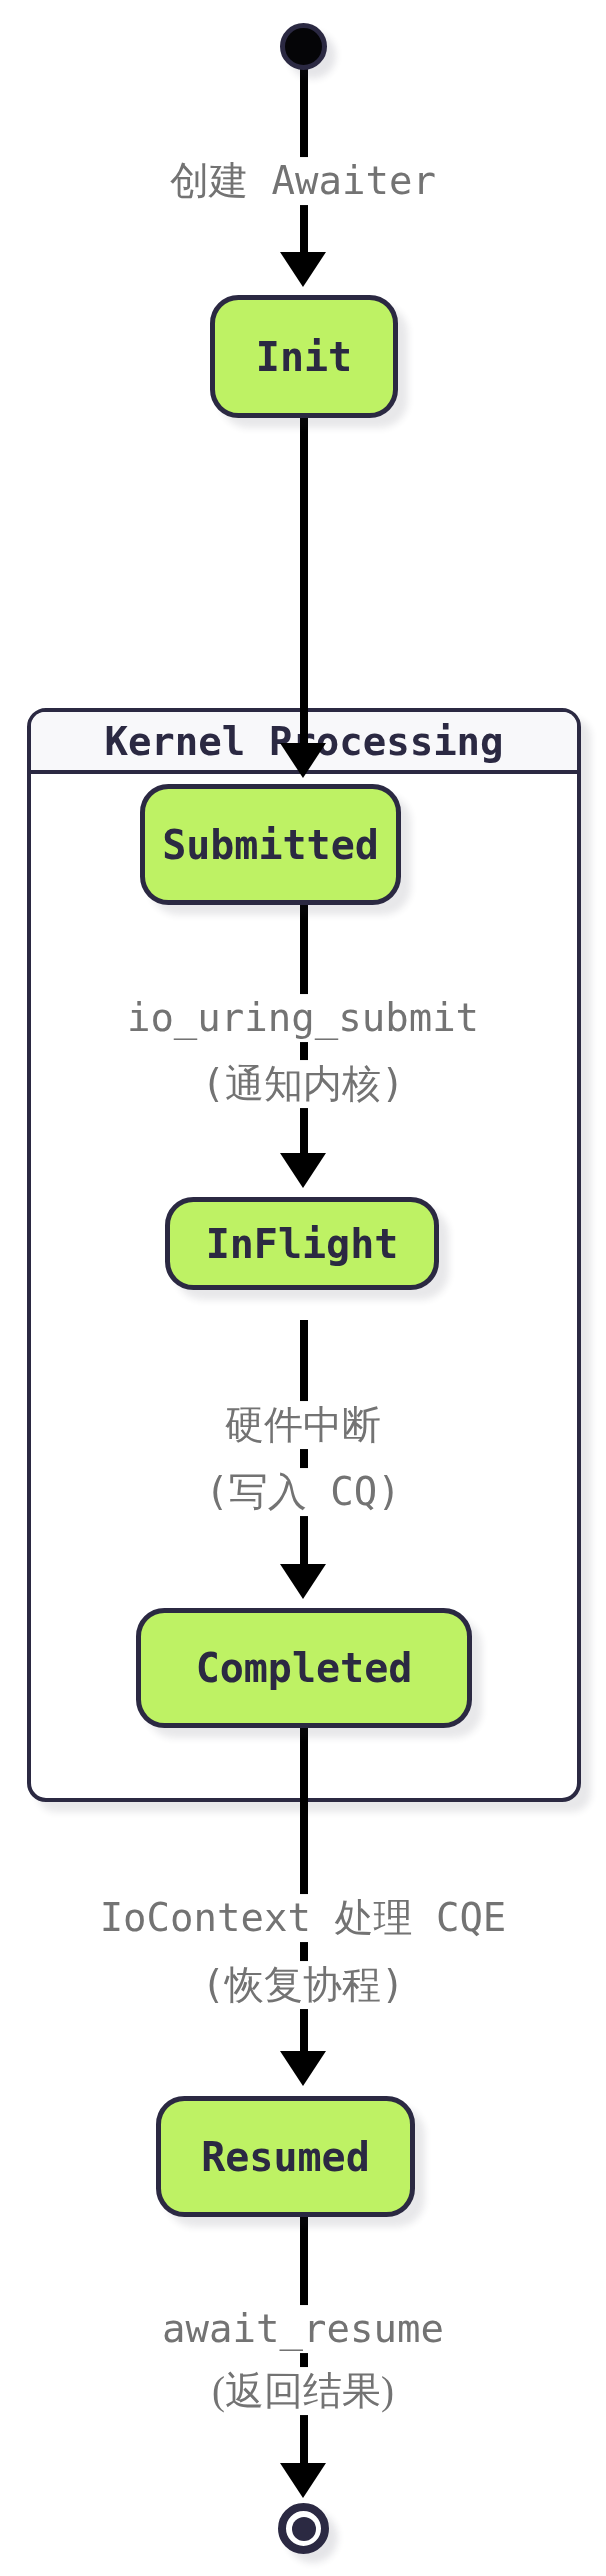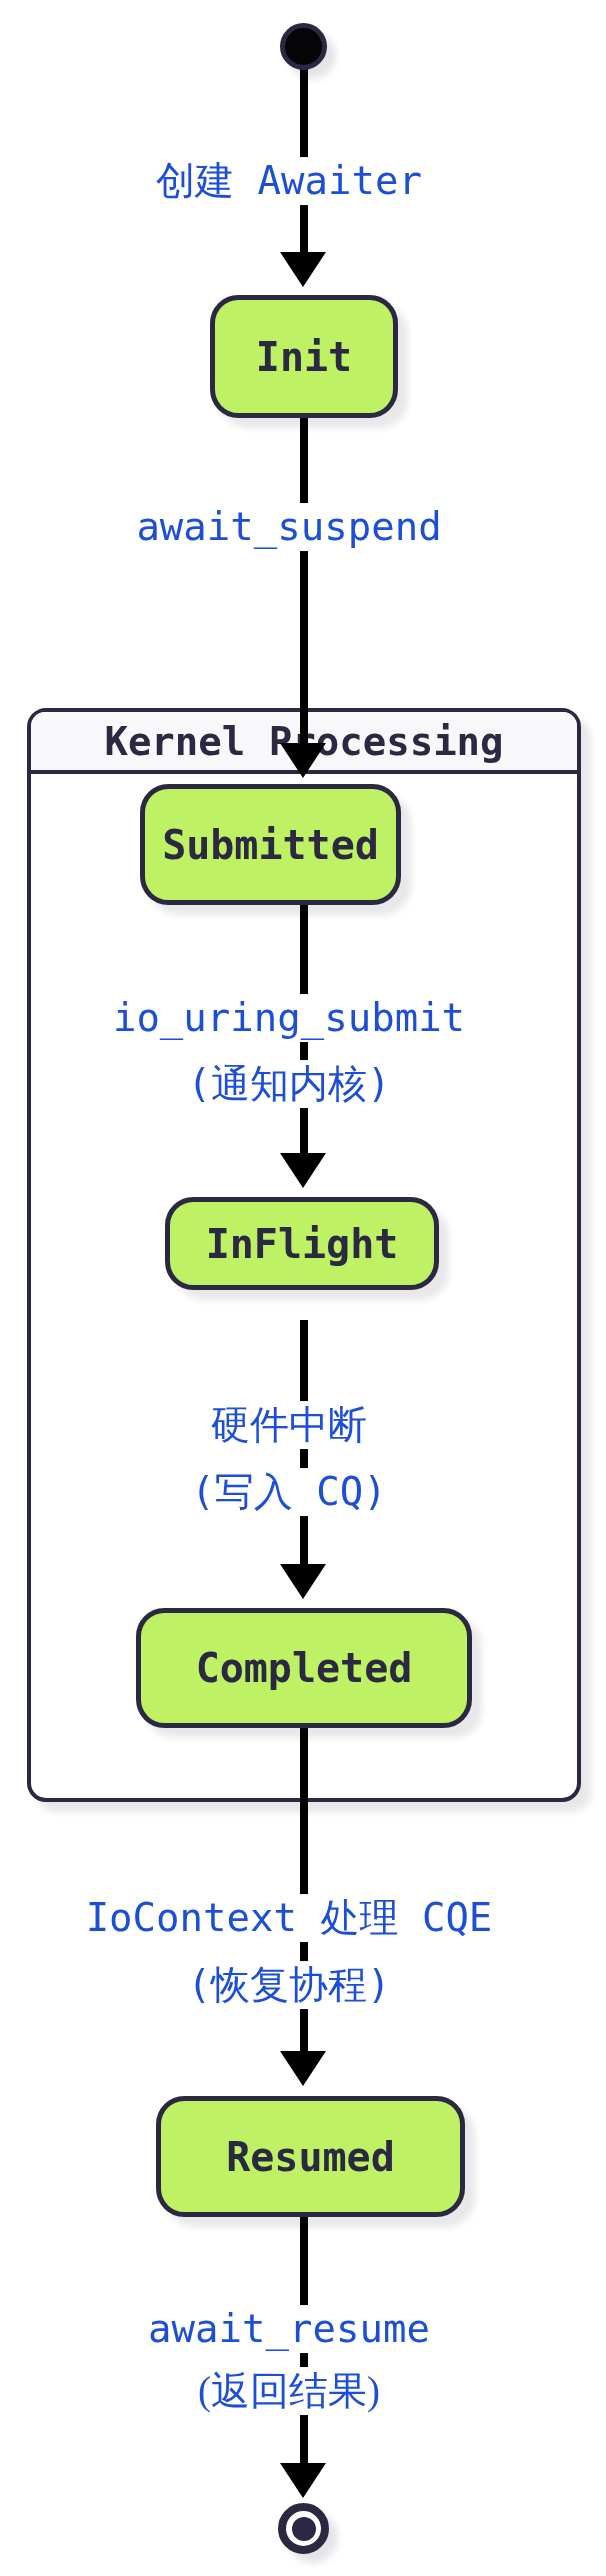--- a/index.html
+++ b/index.html
@@ -13,22 +13,22 @@
         border-left:23.4px solid transparent;border-right:23.4px solid transparent;
         border-top:35px solid #000000;}
   .e1s{top:69px;height:185px;}  .e1h{top:252px;}
   .e2s{top:418px;height:327px;}  .e2h{top:743px;}
   .e3s{top:905px;height:249px;} .e3h{top:1153px;}
   .e4s{top:1320px;height:245px;} .e4h{top:1564px;}
   .e5s{top:1728px;height:324px;} .e5h{top:2051px;}
   .e6s{top:2217px;height:247px;} .e6h{top:2463px;}
   
   .elabel{
-    position:absolute;left:289px;transform:translate(-50%,-50%);
-    background:#ffffff;color:#1d4ed8;font-size:39px;line-height:1.1;
+    position:absolute;left:303px;transform:translate(-50%,-50%);
+    background:#ffffff;color:#737373;font-size:39px;line-height:1.1;
     white-space:nowrap;padding:2.5px 8.9px;z-index:4;text-align:center;
   }
   .l1 {top:181px;}
   .l2a{top:527px;}  .l2b{top:596px;}
   .l3a{top:1018px;} .l3b{top:1084px;}
   .l4a{top:1425px;} .l4b{top:1492px;}
   .l5a{top:1918px;} .l5b{top:1985px;}
   .l6a{top:2329px;} .l6b{top:2391px;font-family:Liberation Serif, serif;}
   
   .start-node{
@@ -48,21 +48,21 @@
     position:absolute;box-sizing:border-box;z-index:6;
     background:#bef264;border:5.7px solid #2b2942;border-radius:28.4px;
     display:flex;align-items:center;justify-content:center;
     box-shadow:10px 10px 7.6px rgba(44,42,67,0.11);
   }
   .state span{color:#2b2942;font-weight:bold;font-size:40px;white-space:nowrap;}
   .s-init     {left:210px;top:295px; width:188px;height:123px;}
   .s-submitted{left:140px;top:784px;width:261px;height:121px;}
   .s-inflight {left:165px;top:1197px;width:274px;height:93px;}
   .s-completed{left:136px;top:1608px;width:336px;height:120px;}
-  .s-resumed  {left:156px;top:2096px;width:309px;height:121px;}
+  .s-resumed  {left:156px;top:2096px;width:259px;height:121px;}
   
   .frame{
     position:absolute;left:27px;top:708px;width:554px;height:1094px;box-sizing:border-box;
     background:#ffffff;border:4.4px solid #2b2942;border-radius:19px;z-index:1;
     box-shadow:10px 10px 7.6px rgba(44,42,67,0.11);
   }
   .frame-band{
     box-sizing:border-box;width:100%;height:62px;background:#f8f8fa;
     border-bottom:4.4px solid #2b2942;border-radius:14px 14px 0 0;
     display:flex;align-items:center;justify-content:center;
@@ -83,21 +83,20 @@
   <div class="start-node"></div>
 
   <div class="shaft e1s"></div>
   <div class="shaft e2s"></div>
   <div class="shaft e3s"></div>
   <div class="shaft e4s"></div>
   <div class="shaft e5s"></div>
   <div class="shaft e6s"></div>
 
   <div class="elabel l1">创建 Awaiter</div>
-  <div class="elabel l2a">await_suspend</div>
   <div class="elabel l3a">io_uring_submit</div>
   <div class="elabel l3b">(通知内核)</div>
   <div class="elabel l4a">硬件中断</div>
   <div class="elabel l4b">(写入 CQ)</div>
   <div class="elabel l5a">IoContext 处理 CQE</div>
   <div class="elabel l6a">await_resume</div>
   <div class="elabel l5b">(恢复协程)</div>
   <div class="elabel l6b">(返回结果)</div>
 
   <div class="head e1h"></div>

